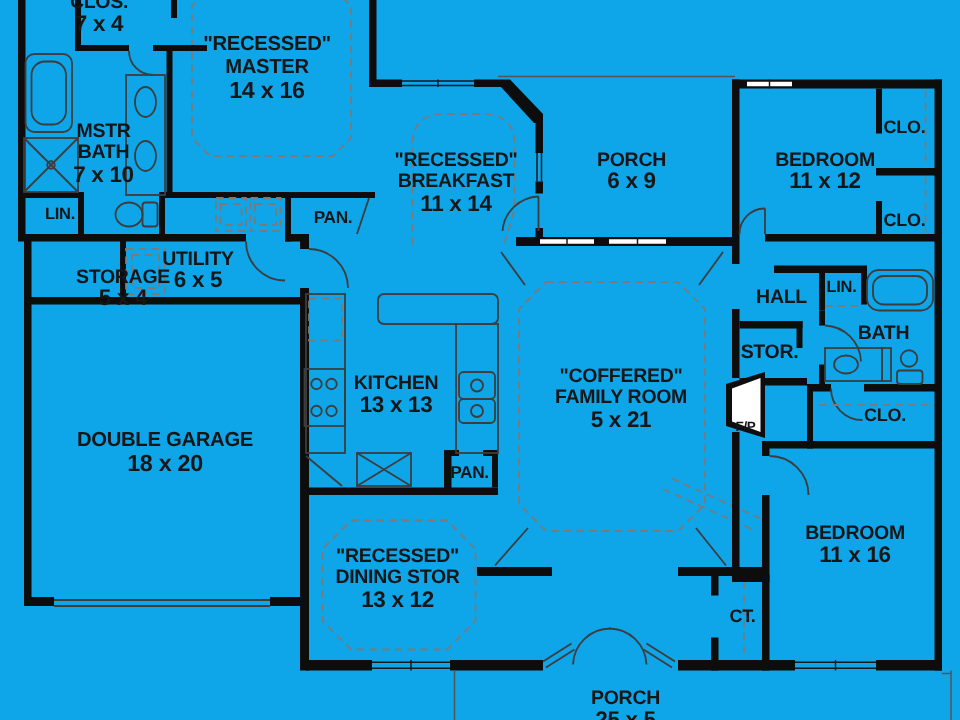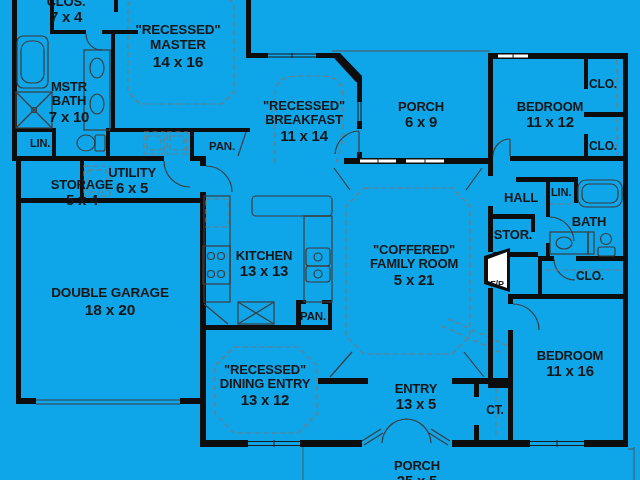--- a/index.html
+++ b/index.html
@@ -307,27 +307,23 @@
       <div class="room-label" style="left: 603px; top: 147px; font-size: 12px;">
         <div class="line">CLO.</div>
       </div>
       <div class="room-label" style="left: 570px; top: 364px; font-size: 13px;">
         <div class="line">BEDROOM</div>
         <div class="line dim">11 x 16</div>
       </div>
       <div class="room-label" style="left: 495px; top: 411px; font-size: 12px;">
         <div class="line">CT.</div>
       </div>
-      <div class="room-label" style="left: 416px; top: 397px; font-size: 13px;">
-        <div class="line">ENTRY</div>
-        <div class="line dim">13 x 5</div>
-      </div>
       <div class="room-label" style="left: 265px; top: 386px; font-size: 13px;">
         <div class="line">"RECESSED"</div>
-        <div class="line">DINING ENTRY</div>
+        <div class="line">DINING STOR</div>
         <div class="line dim">13 x 12</div>
       </div>
       <div class="room-label" style="left: 417px; top: 474px; font-size: 13px;">
         <div class="line">PORCH</div>
         <div class="line dim">25 x 5</div>
       </div>
     </div>
 </div>
 
 </body></html>

